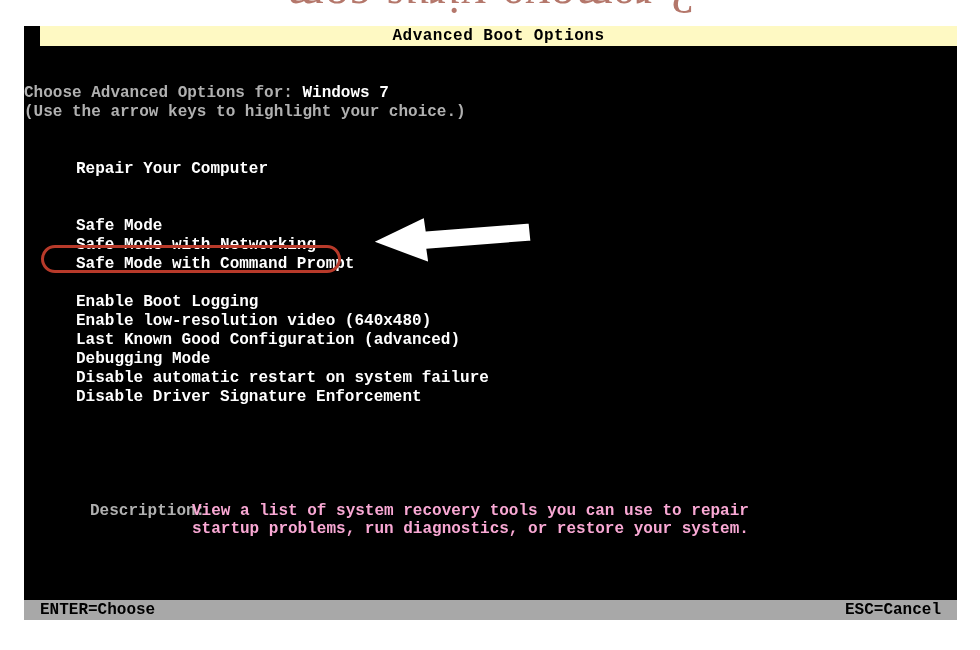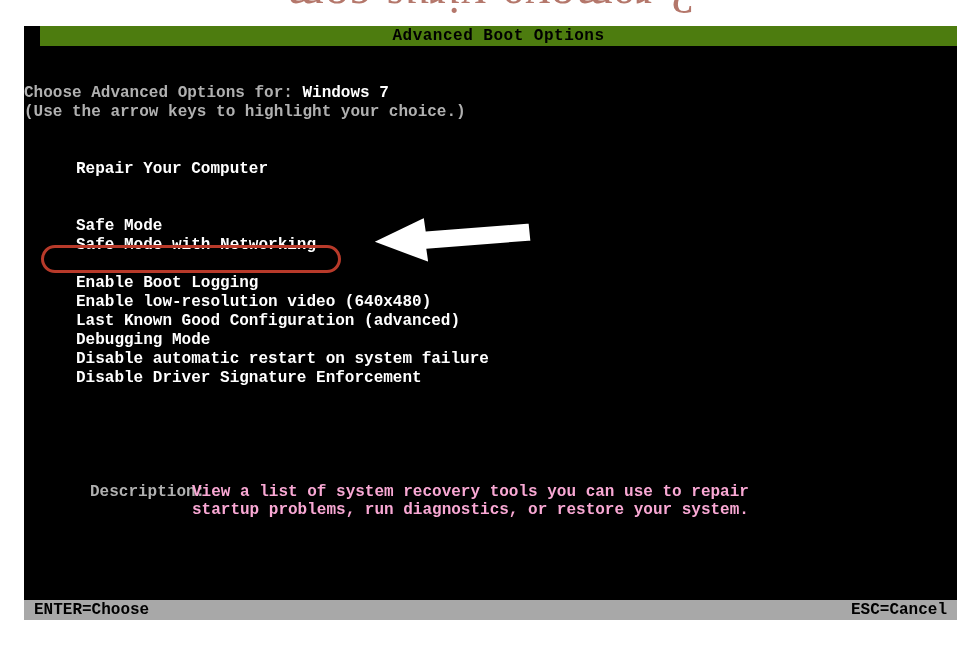--- a/index.html
+++ b/index.html
@@ -15,21 +15,21 @@
     }
     .screen {
       position: absolute;
       left: 24px;
       top: 26px;
       width: 933px;
       height: 594px;
       background: #000;
     }
     .title-bar {
-      background: #4d7c0f;
+      background: #fef9c3;
       color: #000;
       text-align: center;
       padding: 1px 0;
       letter-spacing: 0.5px;
       margin-left: 16px;
     }
     .content {
       color: #b0b0b0;
       padding: 0;
     }
@@ -46,21 +46,21 @@
     .desc-text { color: #f9a8d4; }
     .footer-bar {
       position: absolute;
       bottom: 0;
       left: 0;
       right: 0;
       background: #a8a8a8;
       color: #000;
       display: flex;
       justify-content: space-between;
-      padding: 1px 10px;
+      padding: 1px 16px;
     }
     .spacer { height: 19px; }
     .spacer2 { height: 38px; }
     .highlight-oval {
       position: absolute;
       border: 3px solid #b83a2a;
       border-radius: 14px;
       pointer-events: none;
     }
     .arrow {
@@ -95,20 +95,21 @@
     <div class="line"><span>Choose Advanced Options for: </span><span class="white">Windows 7</span></div>
     <div class="line">(Use the arrow keys to highlight your choice.)</div>
     <div class="spacer2"></div>
 
     <div class="line indent2 white">Repair Your Computer</div>
 
     <div class="spacer2"></div>
 
     <div class="line indent2 white">Safe Mode</div>
     <div class="line indent2 white">Safe Mode with Networking</div>
+    <div class="line indent2 white">Safe Mode with Command Prompt</div>
 
     <div class="spacer"></div>
 
     <div class="line indent2 white">Enable Boot Logging</div>
     <div class="line indent2 white">Enable low-resolution video (640x480)</div>
     <div class="line indent2 white">Last Known Good Configuration (advanced)</div>
     <div class="line indent2 white">Debugging Mode</div>
     <div class="line indent2 white">Disable automatic restart on system failure</div>
     <div class="line indent2 white">Disable Driver Signature Enforcement</div>
 

